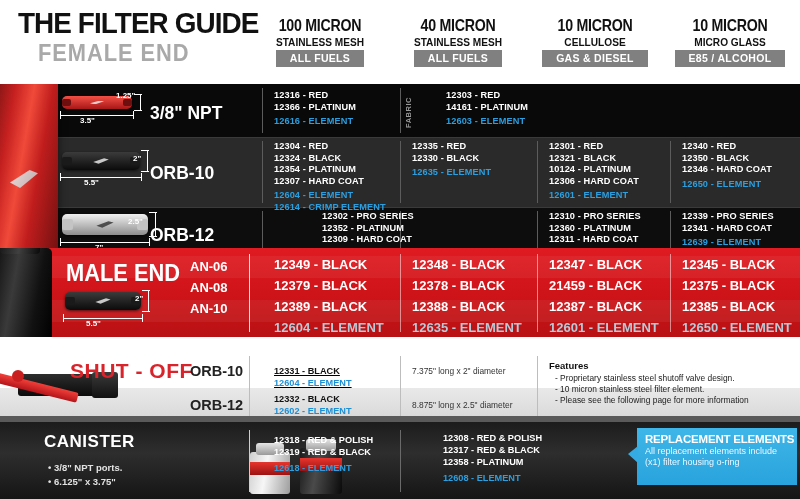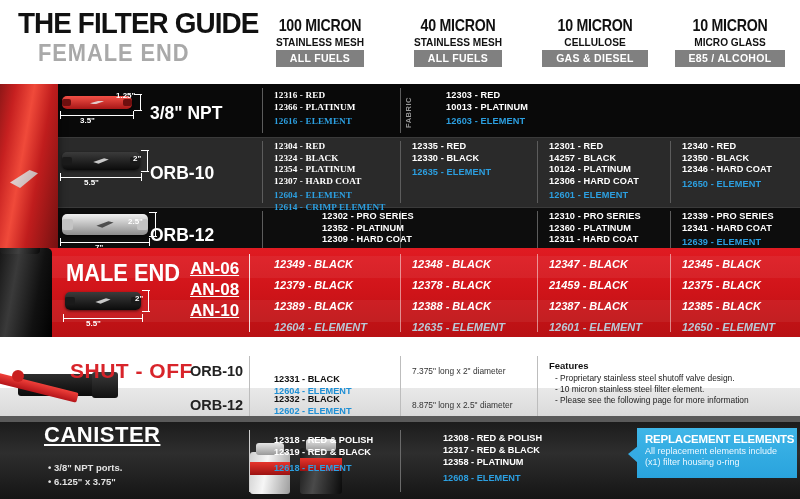--- a/index.html
+++ b/index.html
@@ -56,21 +56,21 @@
     position:absolute; left:150px; font-size:19px; font-weight:bold;
     color:#fff; letter-spacing:0px; transform:scaleX(0.92);
     transform-origin:left center; white-space:nowrap;
   }
 
   .cell { position:absolute; width:128px; }
   .cell .ln { font-size:9.2px; font-weight:bold; color:#ffffff;
               letter-spacing:0.1px; line-height:11.6px; white-space:nowrap; }
   .cell .ln.elem { color:#2c9fe0; }
   .cell .ln.spacer { height:3px; line-height:3px; }
-  #c0 { left:274px;font-family:Liberation Serif, serif; } #c1 { left:412px; }
+  #c0 { left:274px; } #c1 { left:412px; }
 
   .vsep { position:absolute; width:1px; background:#5c5c5c; }
 
   .fabric {
     position:absolute; font-size:7.5px; font-weight:bold; color:#9a9a9a;
     letter-spacing:0.5px; writing-mode:vertical-rl; transform:rotate(180deg);
     white-space:nowrap;
   }
 
   
@@ -92,23 +92,23 @@
   .dim { position:absolute; color:#ffffff; font-size:8px; font-weight:bold; white-space:nowrap; }
   .dimline { position:absolute; background:#ffffff; }
   .dimline.h { height:1px; } .dimline.v { width:1px; }
 
   
   .male { position:absolute; left:0; top:248px; width:800px; height:89px;
           background:linear-gradient(180deg,#e01b22 0%,#cf1419 50%,#b81114 100%); overflow:hidden; }
   .male .stripe { position:absolute; left:0; width:800px; height:22px; background:rgba(255,255,255,.055); }
   .maletitle { position:absolute; left:66px; top:12px; font-size:23px; font-weight:bold;
                color:#fff; letter-spacing:0px; transform:scaleX(0.95); transform-origin:left center; }
-  .anlabel { position:absolute; left:190px; font-size:17px; font-weight:bold; color:#fff;text-decoration:underline; }
+  .anlabel { position:absolute; left:190px; font-size:13px; font-weight:bold; color:#fff; }
   .mcell { position:absolute; width:128px; }
-  .mcell .ln { font-size:11px; font-weight:bold; color:#fff; line-height:21px; white-space:nowrap;font-style:italic; }
+  .mcell .ln { font-size:13px; font-weight:bold; color:#fff; line-height:21px; white-space:nowrap; }
   .mcell .ln.elem { color:#b9c9d6; }
 
   .blackcan { position:absolute; left:-6px; top:0px; width:58px; height:94px;
     border-radius:5px; background:linear-gradient(100deg,#0c0c0c,#3a3a3a 35%,#111 70%,#000); }
   .blackcan .neck { position:absolute; left:6px; top:-16px; width:40px; height:22px;
     border-radius:4px; background:linear-gradient(100deg,#141414,#404040,#0a0a0a); }
 
   
   .shutoff { position:absolute; left:0; top:354px; width:800px; height:68px; overflow:hidden; }
   .sorow { position:absolute; left:0; width:800px; height:34px; }
@@ -131,36 +131,36 @@
     background:linear-gradient(180deg,#3a3a3a,#111); }
   .valve .lever { position:absolute; left:-2px; top:4px; width:86px; height:10px;
     background:linear-gradient(180deg,#f0403a,#b5151a); transform:rotate(14deg); transform-origin:left center;
     border-radius:2px; }
   .valve .knob { position:absolute; left:16px; top:2px; width:12px; height:12px; border-radius:50%;
     background:#c9201f; }
 
   
   .canister { position:absolute; left:0; top:422px; width:800px; height:77px;
     background:linear-gradient(180deg,#1c1c1c 0%,#2e2e2e 40%,#151515 100%); overflow:hidden; }
-  .cantitle { position:absolute; left:44px; top:0; font-size:22px; font-weight:bold;
-              color:#fff; letter-spacing:0.5px;text-decoration:underline; }
+  .cantitle { position:absolute; left:44px; top:10px; font-size:17px; font-weight:bold;
+              color:#fff; letter-spacing:0.5px; }
   .canbul { position:absolute; left:48px; font-size:9.5px; font-weight:bold; color:#e2e2e2; white-space:nowrap; }
   .ccell { position:absolute; }
   .ccell .ln { font-size:9.2px; font-weight:bold; color:#fff; line-height:12px; white-space:nowrap; }
   .ccell .ln.elem { color:#2c9fe0; }
   .ccell .ln.spacer { height:4px; line-height:4px; }
 
   .canprod { position:absolute; border-radius:3px; }
   .canprod .lid { position:absolute; left:14%; top:-9px; width:72%; height:12px; border-radius:3px;
     background:linear-gradient(180deg,#e6e6e6,#9a9a9a); }
   .canprod .ring { position:absolute; left:0; top:10px; width:100%; height:13px;
     background:linear-gradient(180deg,#e7352c,#9c1212); }
 
   .badge {
-    position:absolute; left:637px; top:428px; width:160px; height:50px;
+    position:absolute; left:637px; top:428px; width:160px; height:57px;
     background:linear-gradient(180deg,#3fb6e8,#29a3dd);
   }
   .badge .btitle { font-size:11.5px; font-weight:bold; color:#fff; padding:5px 0 1px 8px; letter-spacing:-0.2px; }
   .badge .btext { font-size:9px; color:#eaf7ff; line-height:11px; padding:0 6px 0 8px; }
   .badge:after { content:""; position:absolute; left:-9px; top:18px;
     border-top:8px solid transparent; border-bottom:9px solid transparent; border-right:10px solid #35abe3; }
 
   .footbar { position:absolute; left:0; top:416px; width:800px; height:6px; background:#5a5a5a; }
   .topline { position:absolute; left:0; top:84px; width:800px; height:2px; background:#000; }
 </style>
@@ -240,21 +240,21 @@
     <div class="fabric" style="left:404px; top:6px; height:38px;">FABRIC</div>
 
     <div class="cell" id="c0" style="top:6px;">
       <div class="ln">12316 - RED</div>
       <div class="ln">12366 - PLATINUM</div>
       <div class="ln spacer"></div>
       <div class="ln elem">12616 - ELEMENT</div>
     </div>
     <div class="cell" id="c1" style="top:6px;margin-left:34px;">
       <div class="ln">12303 - RED</div>
-      <div class="ln">10013 - PLATINUM</div>
+      <div class="ln">14161 - PLATINUM</div>
       <div class="ln spacer"></div>
       <div class="ln elem">12603 - ELEMENT</div>
     </div>
 
     <div class="inline" style="left:62px; top:68px; width:78px; height:18px;
          background:linear-gradient(180deg,#3b3b3b,#0b0b0b);">
       <div class="endL" style="background:#1a1a1a;"></div>
       <div class="endR" style="background:#1a1a1a;"></div>
       <div class="aemb"></div>
     </div>
@@ -278,21 +278,21 @@
       <div class="ln elem">12614 - CRIMP ELEMENT</div>
     </div>
     <div class="cell" style="left:412px; top:57px; width:128px;">
       <div class="ln">12335 - RED</div>
       <div class="ln">12330 - BLACK</div>
       <div class="ln spacer"></div>
       <div class="ln elem">12635 - ELEMENT</div>
     </div>
     <div class="cell" style="left:549px; top:57px; width:128px;">
       <div class="ln">12301 - RED</div>
-      <div class="ln">14257 - BLACK</div>
+      <div class="ln">12321 - BLACK</div>
       <div class="ln">10124 - PLATINUM</div>
       <div class="ln">12306 - HARD COAT</div>
       <div class="ln spacer"></div>
       <div class="ln elem">12601 - ELEMENT</div>
     </div>
     <div class="cell" style="left:682px; top:57px; width:128px;">
       <div class="ln">12340 - RED</div>
       <div class="ln">12350 - BLACK</div>
       <div class="ln">12346 - HARD COAT</div>
       <div class="ln spacer"></div>
@@ -410,21 +410,21 @@
 
     <div class="sotitle">SHUT - OFF</div>
 
     <div class="vsep" style="left:249px; top:2px; height:64px; background:#bdbdbd;"></div>
     <div class="vsep" style="left:400px; top:2px; height:64px; background:#bdbdbd;"></div>
     <div class="vsep" style="left:537px; top:2px; height:64px; background:#bdbdbd;"></div>
 
     <div class="solabel" style="top:9px;">ORB-10</div>
     <div class="solabel" style="top:43px;">ORB-12</div>
 
-    <div class="socell" style="top:20px;">
+    <div class="socell" style="top:12px;text-decoration:underline;">
       <div class="ln">12331 - BLACK</div>
       <div class="ln elem">12604 - ELEMENT</div>
     </div>
     <div class="socell" style="top:40px;">
       <div class="ln">12332 - BLACK</div>
       <div class="ln elem">12602 - ELEMENT</div>
     </div>
 
     <div class="sodim" style="top:12px;">7.375" long x 2" diameter</div>
     <div class="sodim" style="top:46px;">8.875" long x 2.5" diameter</div>

